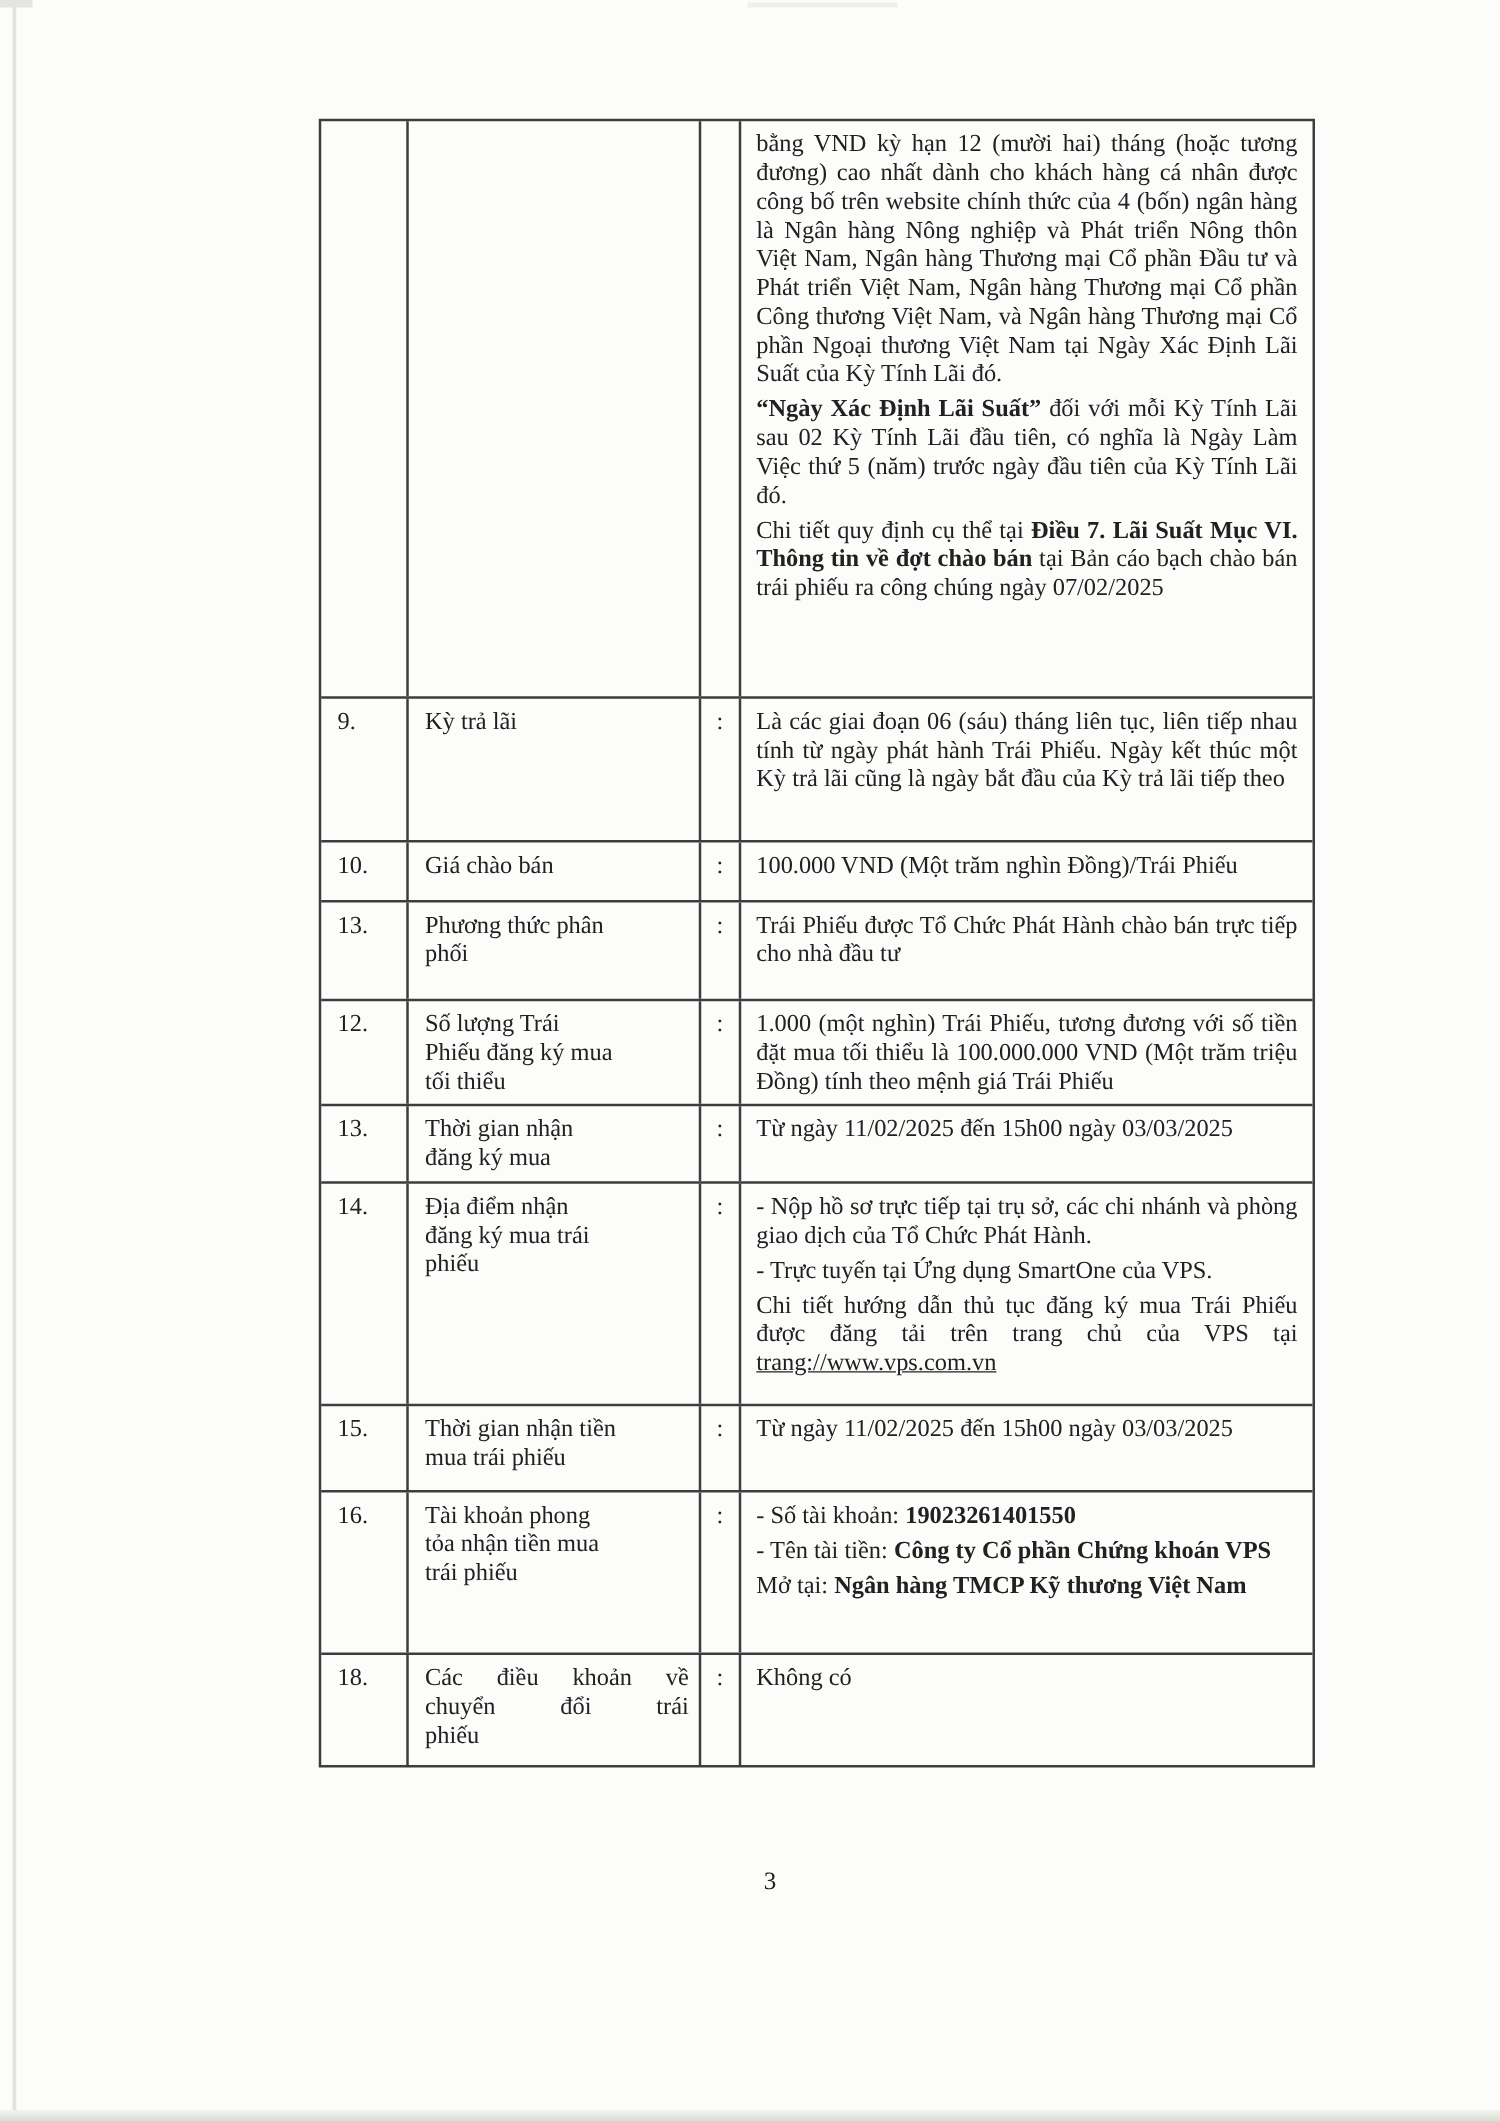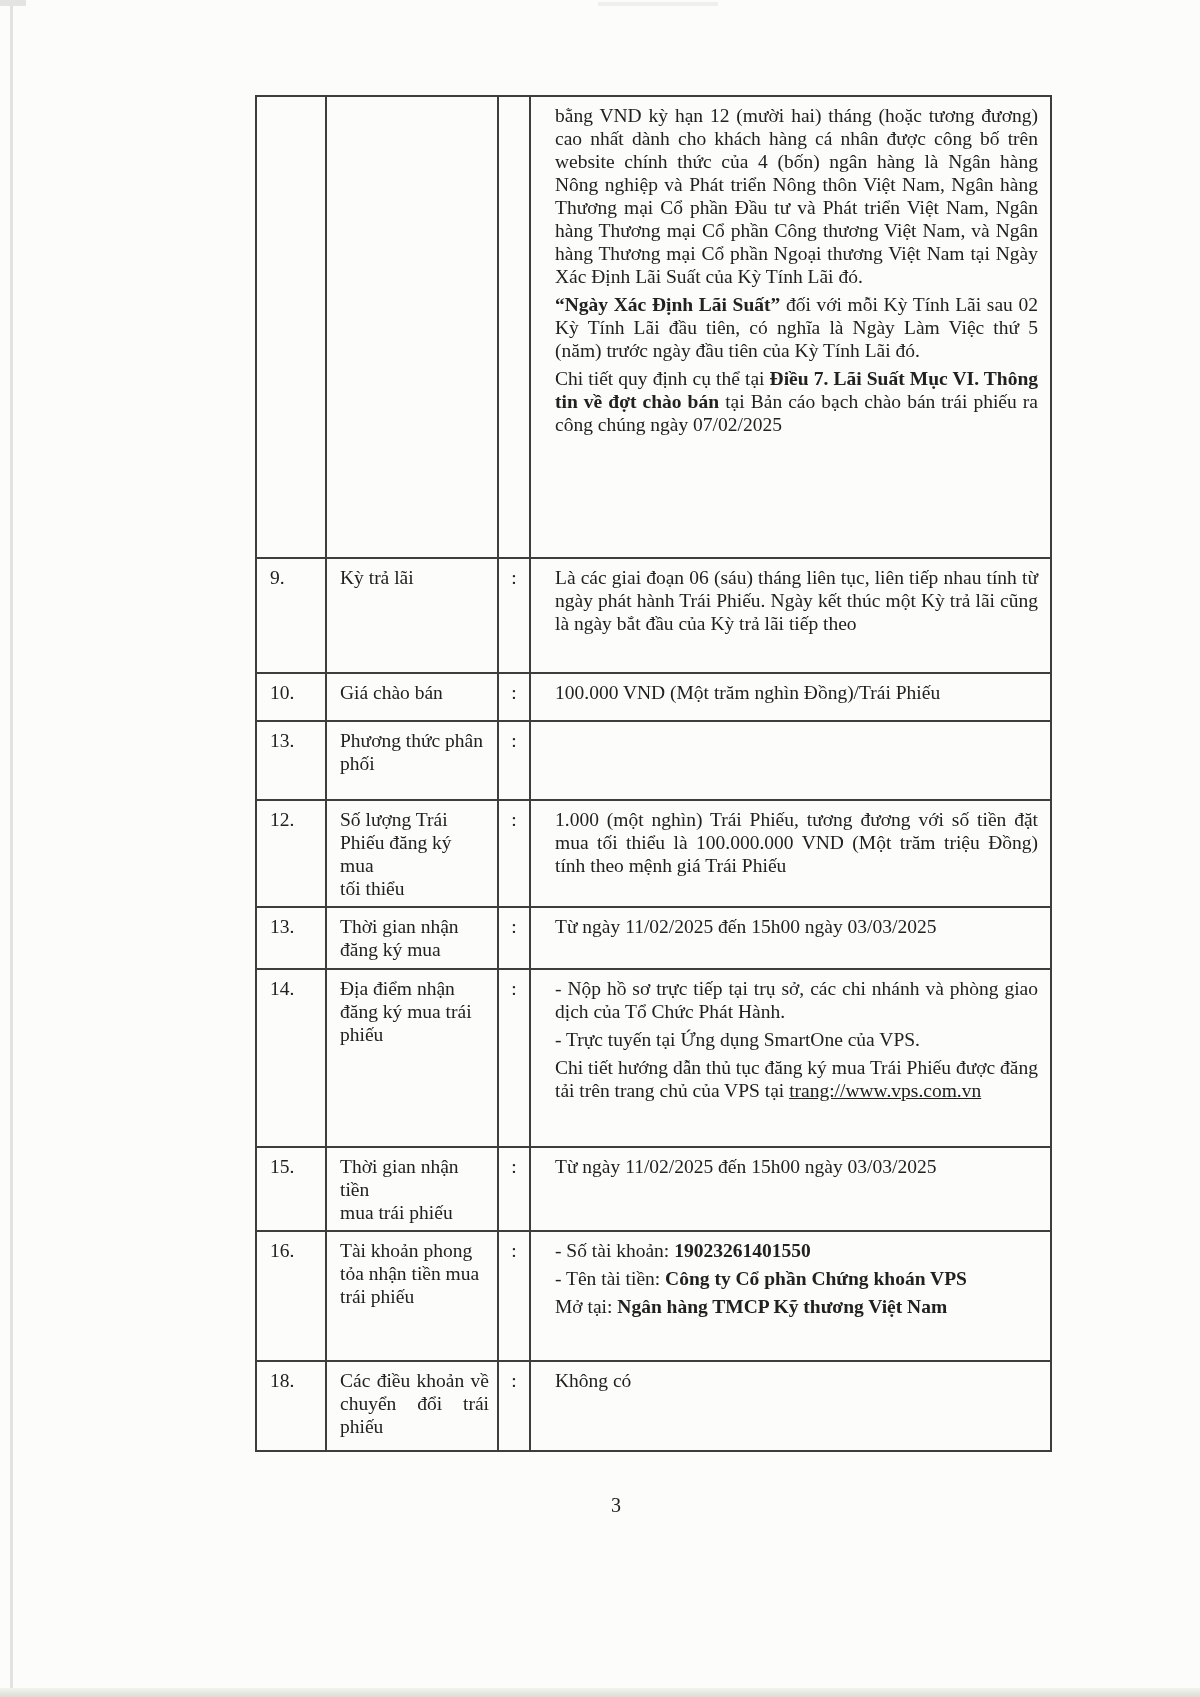--- a/index.html
+++ b/index.html
@@ -31,24 +31,24 @@
   .row + .row{border-top:2px solid var(--line);}
   .r0{min-height:460px}.r1{min-height:115px}.r2{min-height:48px}.r3{min-height:79px}
   .r4{min-height:81px}.r5{min-height:62px}.r6{min-height:178px}.r7{min-height:69px}
   .r8{min-height:130px}.r9{min-height:90px}
   .c-num,.c-label,.c-colon,.c-content{
     box-sizing:border-box;
     font-size:19.5px;line-height:23px;
     padding:7px 8px 6px 13px;
   }
   .c-num{width:70px;border-right:2px solid var(--line);}
-  .c-label{width:172px;border-right:2px solid var(--line);white-space:pre-line;}
+  .c-label{width:234px;border-right:2px solid var(--line);white-space:pre-line;}
   .label-justify{text-align:justify;text-align-last:justify;}
   .c-colon{width:32px;border-right:2px solid var(--line);text-align:center;padding-left:0;padding-right:0;}
-  .c-content{flex:1;padding:7px 12px 6px 24px;font-family:Liberation Serif, serif;}
+  .c-content{flex:1;padding:7px 12px 6px 12px;font-family:Liberation Serif, serif;}
   .para{margin:0;text-align:justify;}
   .para + .para{margin-top:5px;}
   .b{font-weight:bold;}
   .u{text-decoration:underline;}
   .page-num{
     position:absolute;left:604px;top:1494px;width:24px;
     font-size:20px;text-align:center;
   }
 </style>
 </head>
@@ -84,20 +84,23 @@
         <div class="c-colon">:</div>
         <div class="c-content">
           <p class="para"><span>100.000 VND (Một trăm nghìn Đồng)/Trái Phiếu</span></p>
         </div>
       </div>
       <div class="row r3">
         <div class="c-num">13.</div>
         <div class="c-label">Phương thức phân
 phối</div>
         <div class="c-colon">:</div>
+        <div class="c-content">
+          <p class="para"><span>Trái Phiếu được Tổ Chức Phát Hành chào bán trực tiếp cho nhà đầu tư</span></p>
+        </div>
       </div>
       <div class="row r4">
         <div class="c-num">12.</div>
         <div class="c-label">Số lượng Trái
 Phiếu đăng ký mua
 tối thiểu</div>
         <div class="c-colon">:</div>
         <div class="c-content">
           <p class="para"><span>1.000 (một nghìn) Trái Phiếu, tương đương với số tiền đặt mua tối thiểu là 100.000.000 VND (Một trăm triệu Đồng) tính theo mệnh giá Trái Phiếu</span></p>
         </div>

